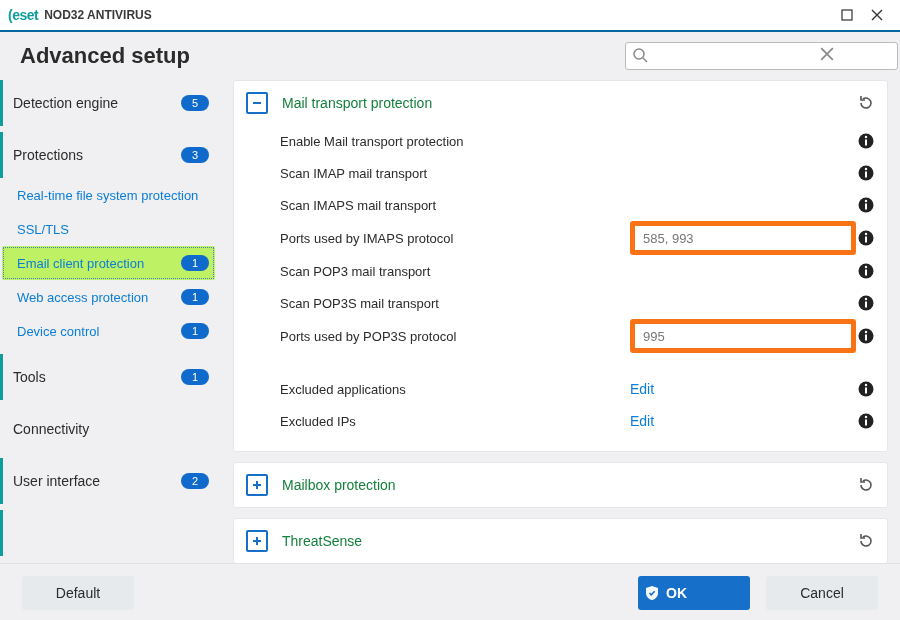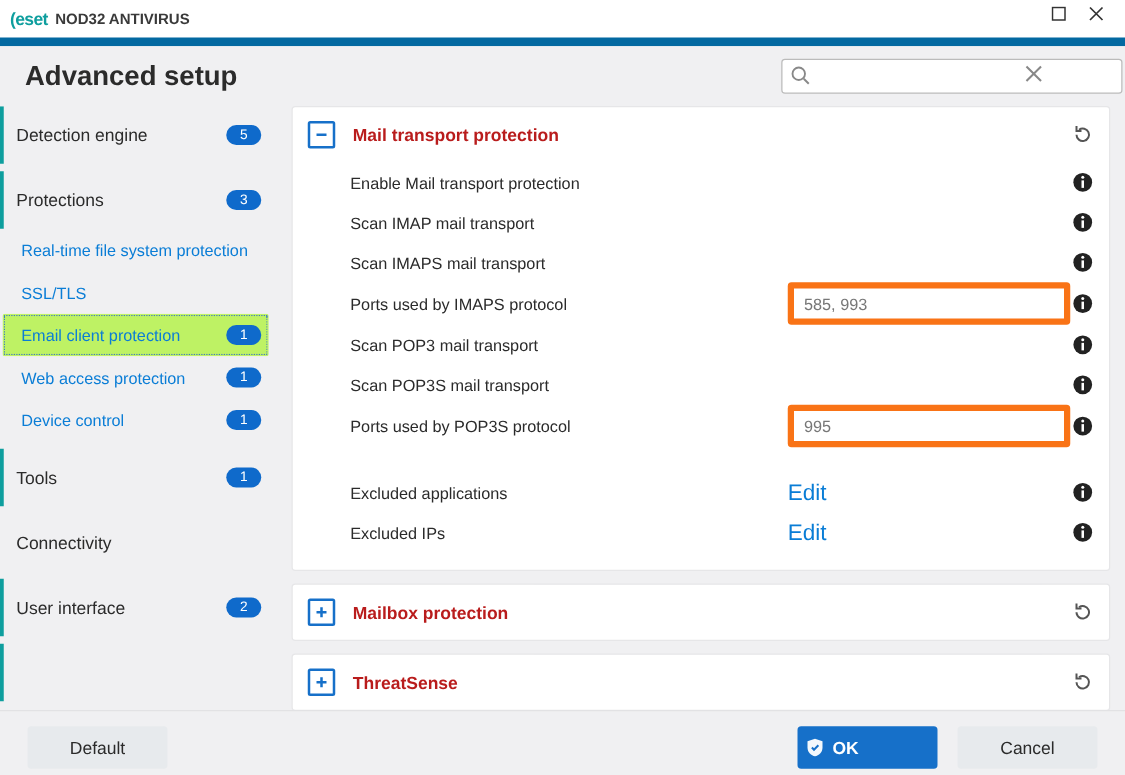--- a/index.html
+++ b/index.html
@@ -10,21 +10,21 @@
     --text:#2d3436;
     --muted:#6d6d6d;
     --light-bg:#f0f0f2;
     --border:#d6d6d6;
     --tile-border:#e6e6e8;
     --btn:#e7eaed;
     --link:#0a7dd6;
     --badge:#0d6ccf;
   }
   html,body{margin:0;padding:0;width:900px;height:620px;font-family:"Segoe UI",Arial,sans-serif;font-size:13px;color:#222;background:#fff;overflow:hidden}
-  .titlebar{display:flex;height:30px;padding:0 8px;border-bottom:7px solid #0369a1}
+  .titlebar{display:flex;align-items:center;height:30px;padding:0 8px;border-bottom:2px solid #0369a1}
   .brand{display:flex;align-items:center;gap:6px;font-size:12px;color:#3a3a3a}
   .brand .logo{color:var(--teal);font-weight:bold;font-size:14px;letter-spacing:-0.5px}
   .brand .name b{font-weight:700}
   .tb-spacer{flex:1}
   .tb-btn{width:30px;height:22px;display:flex;align-items:center;justify-content:center;color:#333}
   .tb-btn svg{width:12px;height:12px}
   .app{display:flex;flex-direction:column;height:calc(100% - 30px);background:var(--light-bg)}
   .header{display:flex;align-items:center;padding:10px 18px 10px 18px;gap:12px}
   .page-title{font-size:22px;color:#2b2b2b;margin:0 0 0 2px;flex:1}
   .search{position:relative;width:215px}
@@ -39,33 +39,33 @@
   .nav-item .label{flex:1;font-size:14px}
   .nav-item.child .label{color:var(--link);font-size:13px}
   .nav-item.child{padding-left:12px;min-height:22px}
   .nav-item.selected{outline:1px dotted #3f7ebf;outline-offset:-2px;background:#bef264;border-radius:2px}
   .badge{min-width:18px;height:16px;border-radius:8px;background:#0f6acb;color:#fff;font-size:11px;display:inline-flex;align-items:center;justify-content:center;padding:0 5px;margin-left:8px}
   .content{flex:1;padding:0 12px 0 10px;overflow-y:auto}
   .panel{background:#fff;border:1px solid var(--tile-border);border-radius:3px;margin-bottom:10px}
   .panel-header{display:flex;align-items:center;height:44px;padding:0 12px;gap:14px}
   .panel-header .toggle-sq{width:18px;height:18px;border:2px solid #1670c9;border-radius:2px;display:flex;align-items:center;justify-content:center;cursor:pointer}
   .toggle-sq svg{width:12px;height:12px}
-  .panel-title{font-weight:700;font-size:14px;color:#b91c1c}
+  .panel-title{font-weight:400;font-size:14px;color:#15803d}
   .ph-spacer{flex:1}
   .revert{width:18px;height:18px;color:#494949;cursor:pointer}
   .panel-body{padding:0 12px 14px 46px}
   .row{display:flex;align-items:center;min-height:32px}
   .row .rlabel{flex:0 0 350px;font-size:13px;color:#2b2b2b}
   .row .rctrl{flex:0 0 210px}
   .row .rspc{flex:1}
   .row .info{width:18px;height:18px;color:#222;cursor:pointer}
   .switch{width:40px;height:20px;border-radius:10px;background:#1078d4;position:relative;cursor:pointer}
   .switch .knob{position:absolute;width:14px;height:14px;border-radius:50%;background:#fff;top:3px;right:3px}
   .tinput{width:200px;height:24px;border:5px solid #f97316;border-radius:3px;padding:0 8px;font-size:13px;color:#777}
-  .link{color:var(--link);cursor:pointer;font-size:18px}
+  .link{color:var(--link);cursor:pointer;font-size:14px}
   .gap{height:20px}
   .footer{height:58px;display:flex;align-items:center;padding:0 22px;gap:16px;border-top:1px solid #e2e2e4}
   .footer .spacer{flex:1}
   .btn{min-width:112px;height:34px;border:none;border-radius:3px;background:var(--btn);color:#2b2b2b;font-size:14px;cursor:pointer}
   .btn.primary{background:#1670c9;color:#fff;display:inline-flex;align-items:center;justify-content:flex-start;gap:6px;font-weight:600}
   .btn.primary svg{width:16px;height:16px}
   .nav-group{margin-bottom:6px}
   .small-children{padding-left:2px}
 </style>
 </head>

